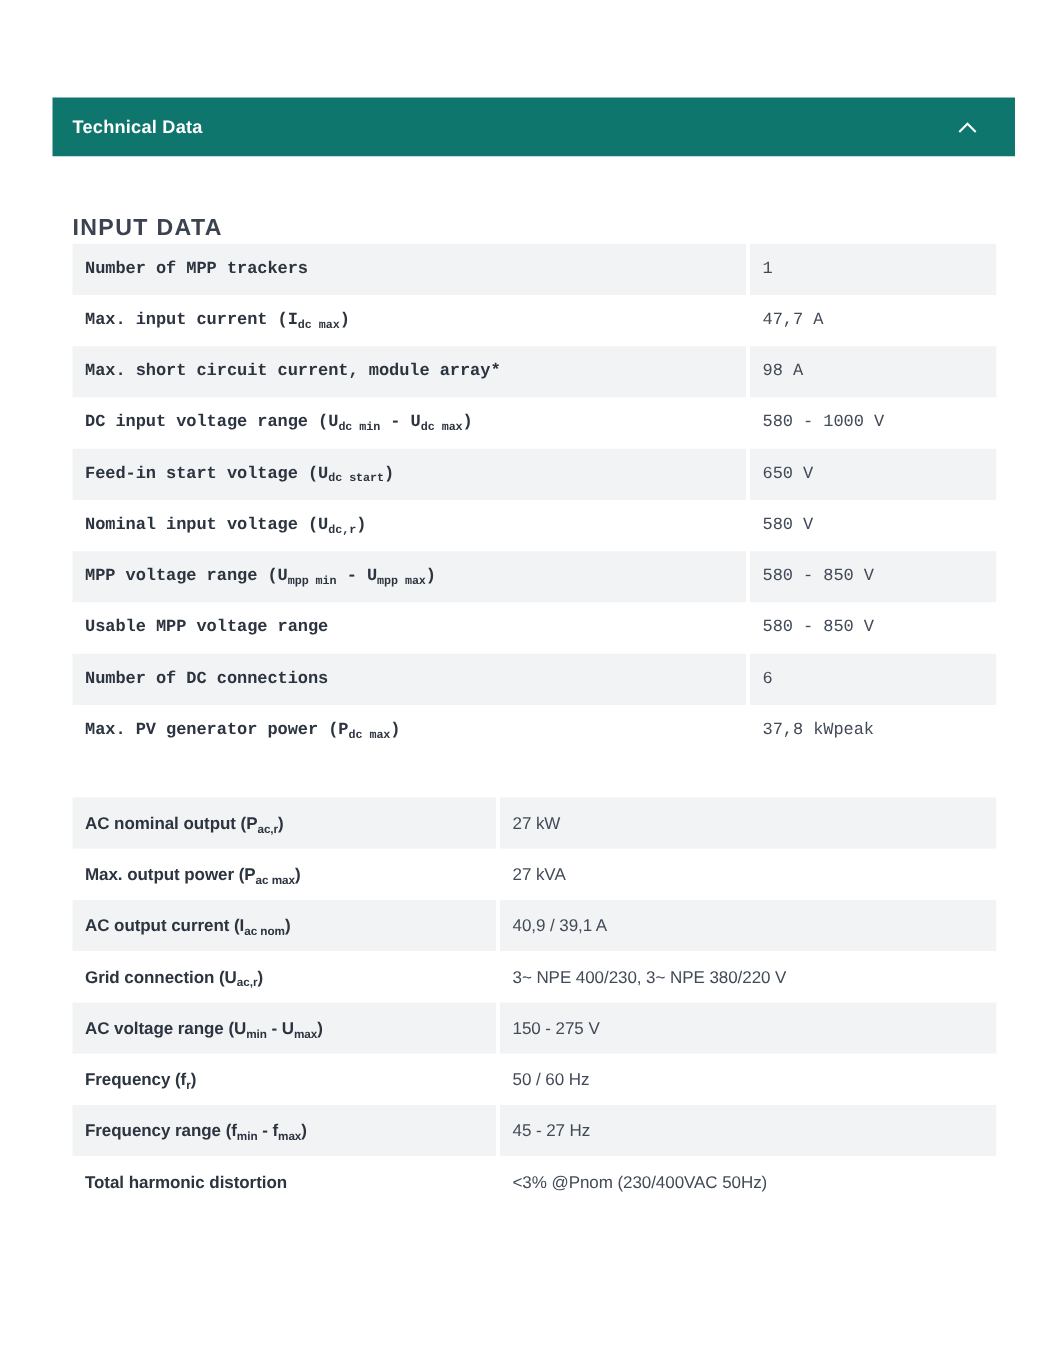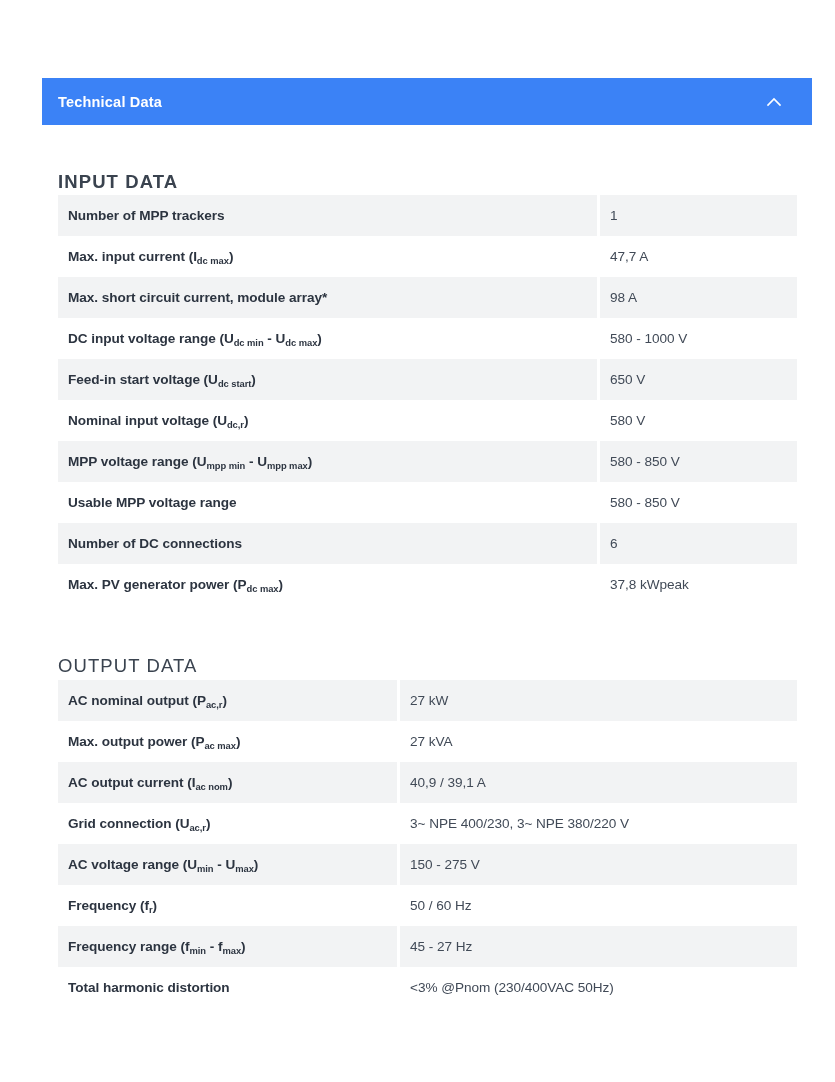--- a/index.html
+++ b/index.html
@@ -34,21 +34,21 @@
     line-height: 36px;
   }
 
   
   .accordion-header {
     position: absolute;
     left: 42px;
     top: 78px;
     width: 770px;
     height: 47px;
-    background: #3b82f6;
+    background: #0f766e;
     display: flex;
     align-items: center;
     justify-content: space-between;
     padding: 0 28px 0 16px;
     cursor: pointer;
   }
   .accordion-title {
     color: #ffffff;
     font-size: 14.5px;
     font-weight: 700;
@@ -73,22 +73,22 @@
   }
   #heading-input  { top: 155px; font-weight: bold; }
   #heading-output { top: 639px; }
 
   
   .spec-table {
     position: absolute;
     border-collapse: collapse;
     table-layout: fixed;
   }
-  #table-input  { left: 58px; top: 195px;  width: 739px; }
-  #table-output { left: 58px; top: 680px;  width: 739px; }
+  #table-input  { left: 58px; top: 195px;  width: 739px; font-family: Liberation Mono, monospace; }
+  #table-output { left: 58px; top: 638px;  width: 739px; }
 
   .spec-table tr { height: 41px; }
   .spec-table tr:nth-child(odd) td { background: #f2f3f4; }
   .spec-table tr:nth-child(even) td { background: #ffffff; }
 
   .spec-table td {
     border: none;
     vertical-align: middle;
     padding: 0 0 0 10px;
     height: 41px;

